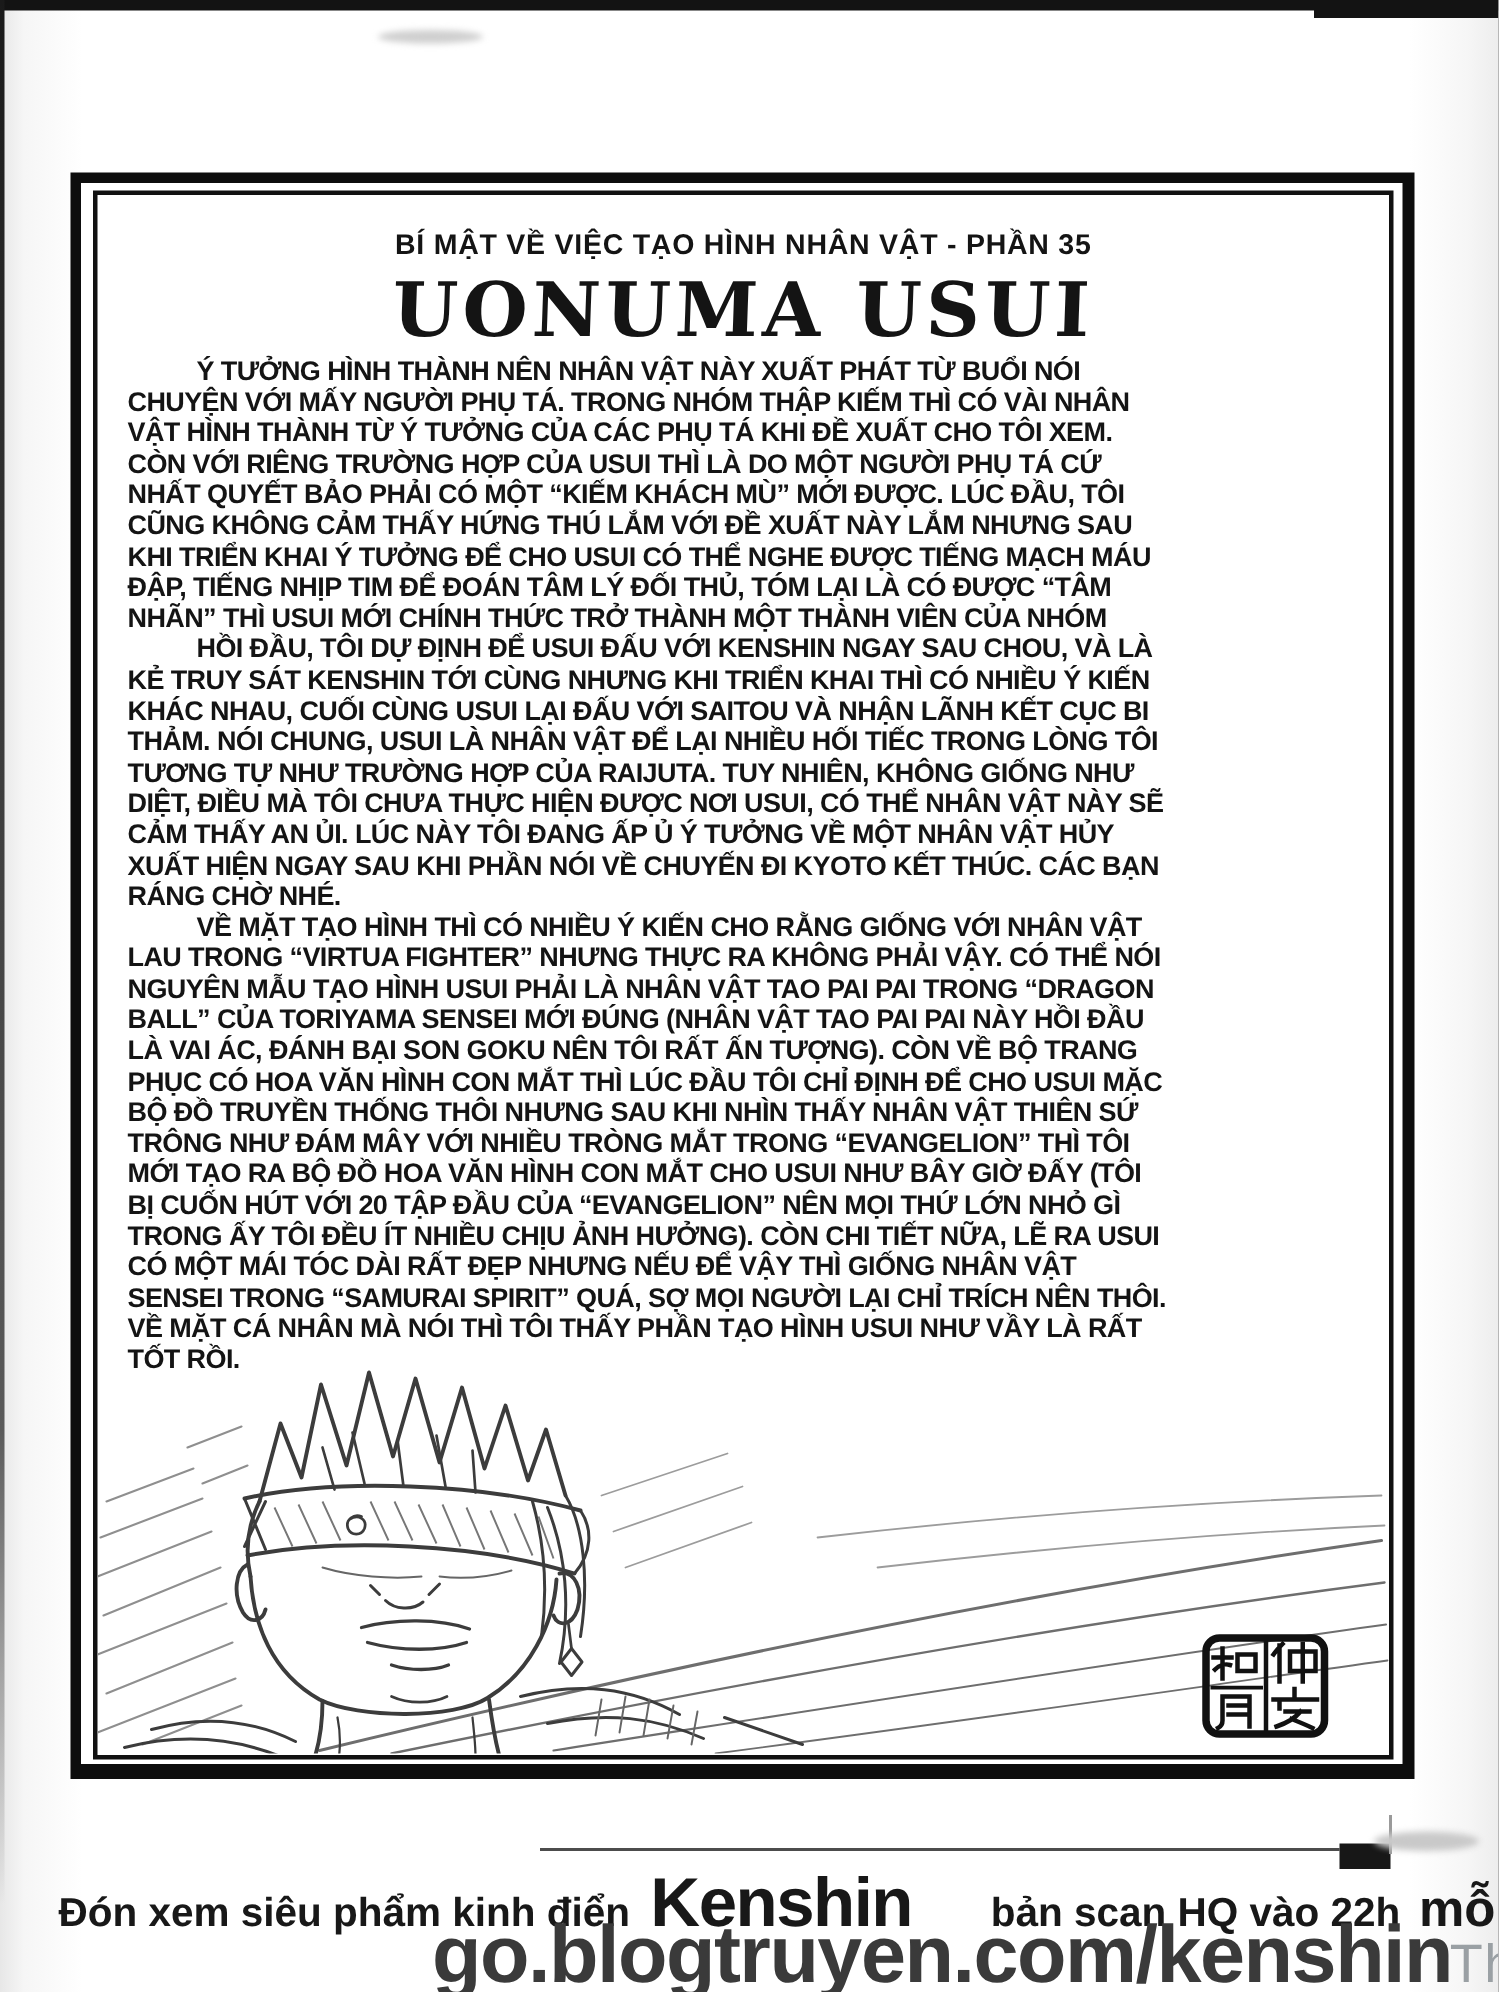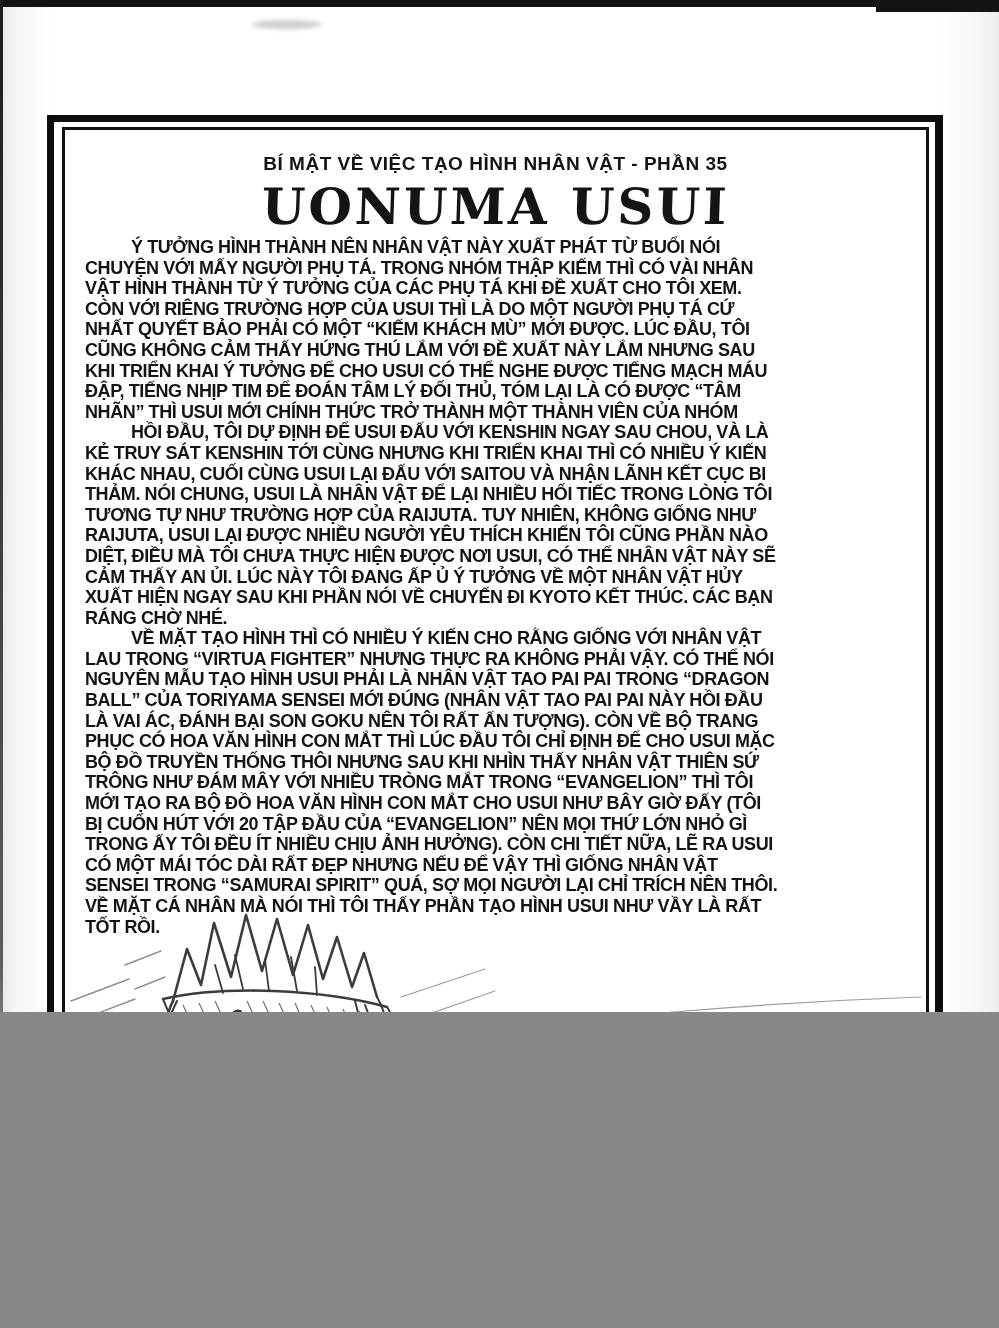--- a/index.html
+++ b/index.html
@@ -1,17 +1,17 @@
 <!DOCTYPE html>
 <html><head>
 <meta charset="utf-8">
 <style>
   html,body{margin:0;padding:0;background:#888;}
   #scan{
-    position:relative;width:999px;height:1012px;overflow:hidden;
+    position:relative;width:999px;height:1328px;overflow:hidden;
     background:linear-gradient(90deg,#e7e7e7 0px,#f6f6f6 16px,#ffffff 55px,#ffffff 940px,#f6f6f6 978px,#ededed 999px);
     font-family:"Liberation Sans",sans-serif;color:#141414;
   }
   
   .edge-top{position:absolute;left:0;top:0;width:999px;height:7px;background:#131313;}
   .edge-top-right{position:absolute;left:876px;top:0;width:123px;height:12px;background:#131313;}
   .edge-left{position:absolute;left:0;top:0;width:3px;height:1270px;background:linear-gradient(#1a1a1a,#5a5a5a 75%,rgba(90,90,90,0));}
   .smudge-top{position:absolute;left:252px;top:20px;width:70px;height:9px;background:#cfcfcf;border-radius:50%;filter:blur(2px);}
   .artifact-line{position:absolute;left:360px;top:1232px;width:533px;height:2px;background:#4c4c4c;}
   .artifact-box{position:absolute;left:893px;top:1229px;width:34px;height:17px;background:#171717;}
@@ -73,21 +73,20 @@
       <div class="ln">KHI TRIỂN KHAI Ý TƯỞNG ĐỂ CHO USUI CÓ THỂ NGHE ĐƯỢC TIẾNG MẠCH MÁU</div>
       <div class="ln">ĐẬP, TIẾNG NHỊP TIM ĐỂ ĐOÁN TÂM LÝ ĐỐI THỦ, TÓM LẠI LÀ CÓ ĐƯỢC “TÂM</div>
       <div class="ln">NHÃN” THÌ USUI MỚI CHÍNH THỨC TRỞ THÀNH MỘT THÀNH VIÊN CỦA NHÓM</div>
     </div>
     <div>
       <div class="ln indent">HỒI ĐẦU, TÔI DỰ ĐỊNH ĐỂ USUI ĐẤU VỚI KENSHIN NGAY SAU CHOU, VÀ LÀ</div>
       <div class="ln">KẺ TRUY SÁT KENSHIN TỚI CÙNG NHƯNG KHI TRIỂN KHAI THÌ CÓ NHIỀU Ý KIẾN</div>
       <div class="ln">KHÁC NHAU, CUỐI CÙNG USUI LẠI ĐẤU VỚI SAITOU VÀ NHẬN LÃNH KẾT CỤC BI</div>
       <div class="ln">THẢM. NÓI CHUNG, USUI LÀ NHÂN VẬT ĐỂ LẠI NHIỀU HỐI TIẾC TRONG LÒNG TÔI</div>
       <div class="ln">TƯƠNG TỰ NHƯ TRƯỜNG HỢP CỦA RAIJUTA. TUY NHIÊN, KHÔNG GIỐNG NHƯ</div>
-      <div class="ln">RAIJUTA, USUI LẠI ĐƯỢC NHIỀU NGƯỜI YÊU THÍCH KHIẾN TÔI CŨNG PHẦN NÀO</div>
       <div class="ln">DIỆT, ĐIỀU MÀ TÔI CHƯA THỰC HIỆN ĐƯỢC NƠI USUI, CÓ THỂ NHÂN VẬT NÀY SẼ</div>
       <div class="ln">CẢM THẤY AN ỦI. LÚC NÀY TÔI ĐANG ẤP Ủ Ý TƯỞNG VỀ MỘT NHÂN VẬT HỦY</div>
       <div class="ln">XUẤT HIỆN NGAY SAU KHI PHẦN NÓI VỀ CHUYẾN ĐI KYOTO KẾT THÚC. CÁC BẠN</div>
       <div class="ln">RÁNG CHỜ NHÉ.</div>
     </div>
     <div>
       <div class="ln indent">VỀ MẶT TẠO HÌNH THÌ CÓ NHIỀU Ý KIẾN CHO RẰNG GIỐNG VỚI NHÂN VẬT</div>
       <div class="ln">LAU TRONG “VIRTUA FIGHTER” NHƯNG THỰC RA KHÔNG PHẢI VẬY. CÓ THỂ NÓI</div>
       <div class="ln">NGUYÊN MẪU TẠO HÌNH USUI PHẢI LÀ NHÂN VẬT TAO PAI PAI TRONG “DRAGON</div>
       <div class="ln">BALL” CỦA TORIYAMA SENSEI MỚI ĐÚNG (NHÂN VẬT TAO PAI PAI NÀY HỒI ĐẦU</div>

